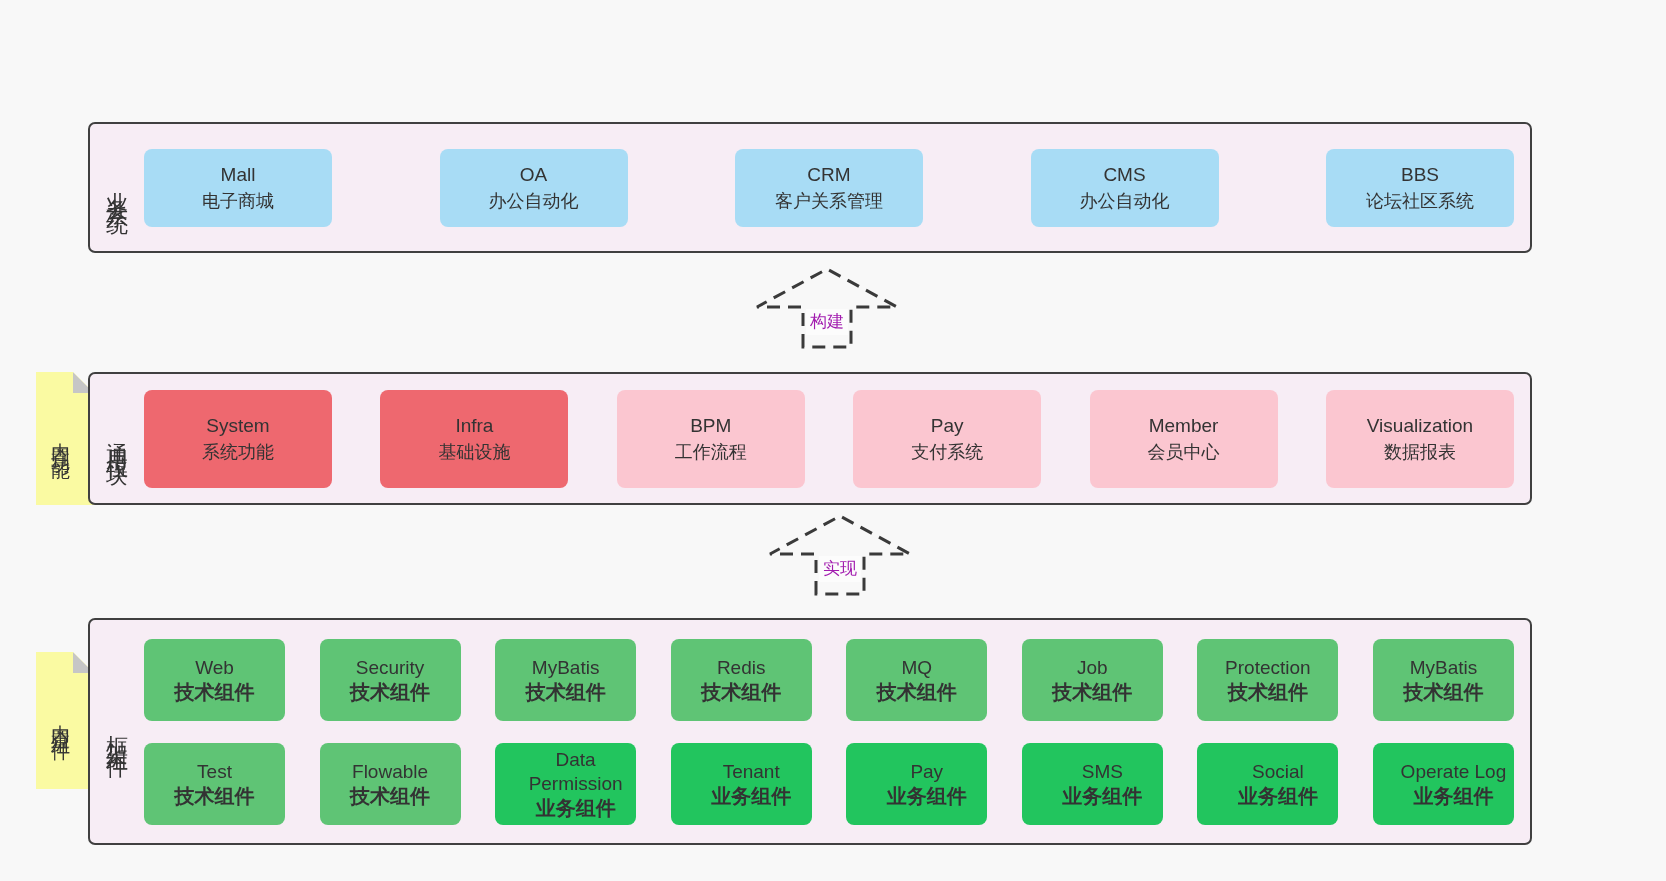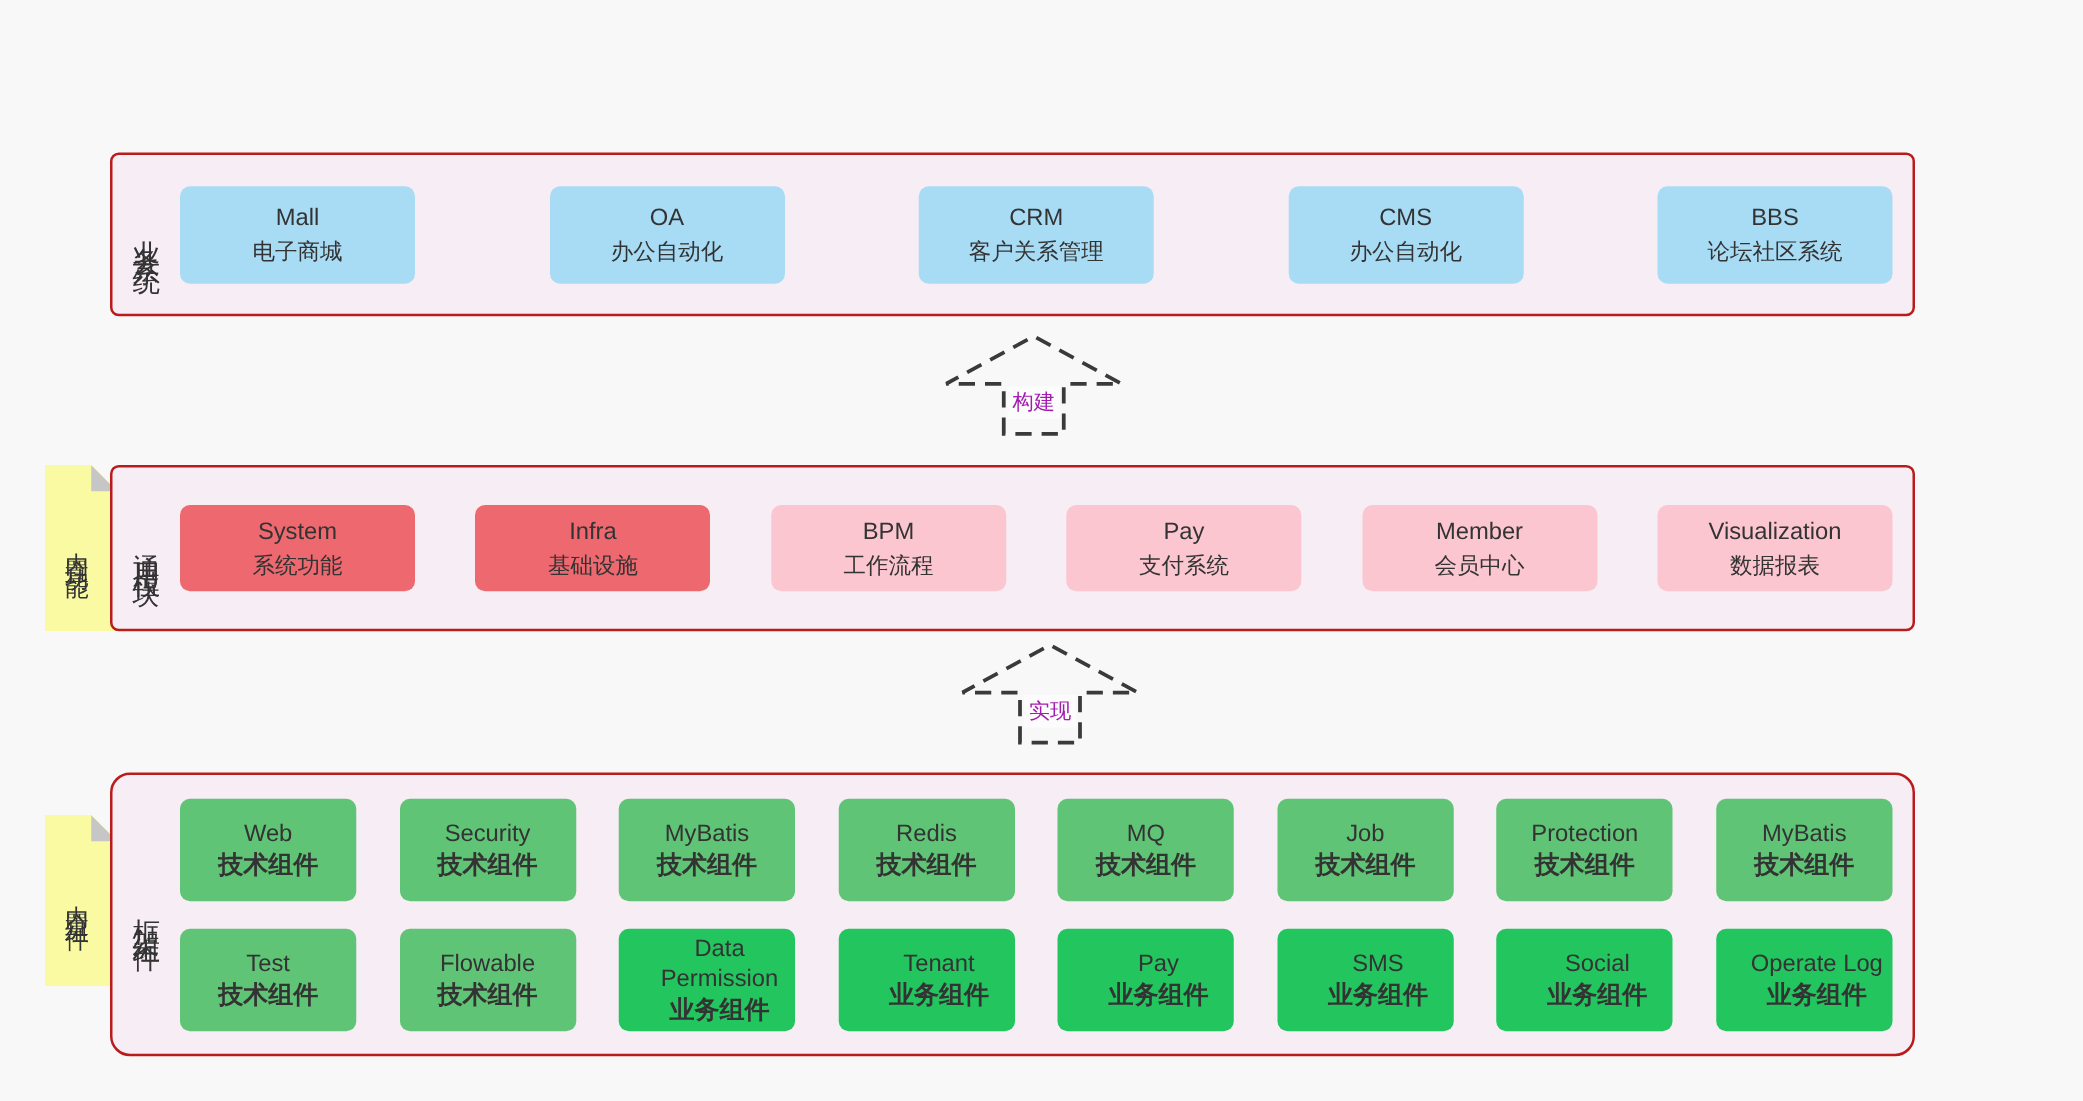--- a/index.html
+++ b/index.html
@@ -3,21 +3,21 @@
 <meta charset="utf-8">
 <style>
   * { margin:0; padding:0; box-sizing:border-box; }
   html,body { background:#f8f8f8; }
   .stage {
     position:relative; width:1666px; height:881px; background:#f8f8f8;
     font-family:"Liberation Sans","DejaVu Sans",sans-serif; color:#333; overflow:hidden;
   }
   .panel {
     position:absolute; left:88px; width:1444px;
-    background:#f7edf5; border:2px solid #b91c1c; border-radius:7px;
+    background:#f7edf5; border:2px solid #404040; border-radius:7px;
     display:flex; z-index:1;
   }
   .panel-label {
     width:54px; flex:0 0 54px; display:flex; align-items:center; justify-content:center;
   }
   .vtext {
     writing-mode:vertical-lr; text-orientation:upright;
     font-size:22px; letter-spacing:7px; color:#333; line-height:1;
   }
   .panel-body {
@@ -25,21 +25,21 @@
     gap:22px; padding-right:16px;
   }
   .box-row { display:flex; justify-content:space-between; }
   .box {
     border-radius:8px; display:flex; flex-direction:column;
     align-items:center; justify-content:center; text-align:center;
   }
   .b6 { width:188px; }
   .b8 { width:141px; height:82px; }
   .p1 .b6 { height:78px; }
-  .p2 .b6 { height:69px; }
+  .p2 .b6 { height:98px; }
   .box .en { font-size:19px; line-height:26px; color:#333; }
   .box .zh { font-size:18px; line-height:26px; color:#333;text-align:center; }
   .b8 .en { font-size:19px; line-height:24px; }
   .b8 .zh { font-size:20px; line-height:24px;font-weight:bold; }
   .blue   { background:#a8dcf5; }
   .red    { background:#ee686f; }
   .pink   { background:#fbc6d0; }
   .green  { background:#5fc475; }
   .lgreen { background:#22c55e;padding-left:20px; }
   .tag {
@@ -146,21 +146,21 @@
     </div>
   </div>
 
   <div class="arrow" style="left:765px; top:513px;">
     <svg width="150" height="85" viewBox="0 0 150 85">
       <polygon points="51,81 51,41 5,41 75,3 145,41 99,41 99,81" fill="none" stroke="#3a3a3a" stroke-width="3" stroke-dasharray="13 8"></polygon>
     </svg>
     <span class="arrow-label">实现</span>
   </div>
 
-  <div class="panel p3" style="top:618px; height:227px;border-radius:16px;">
+  <div class="panel p3" style="top:618px; height:227px;">
     <div class="panel-label">
       <span class="vtext">框架组件</span>
     </div>
     <div class="panel-body">
       <div class="box-row">
         <div class="box b8 green">
           <div class="en">Web</div>
           <div class="zh">技术组件</div>
         </div>
         <div class="box b8 green">

